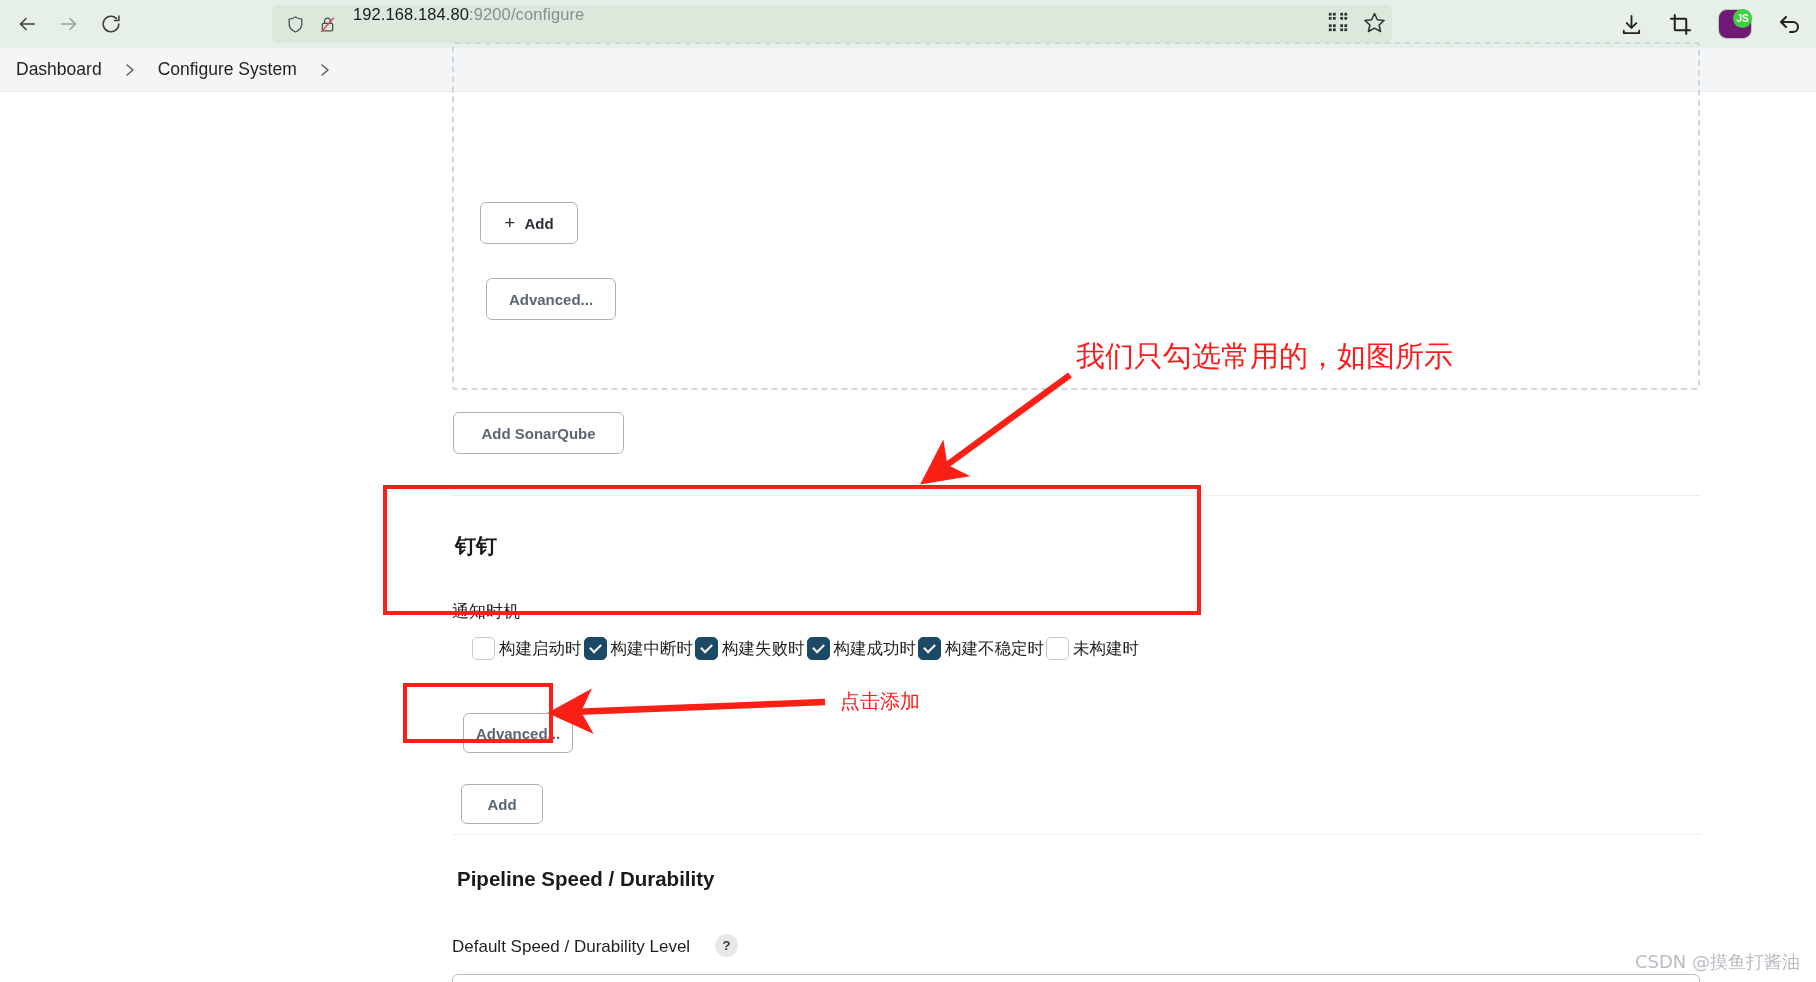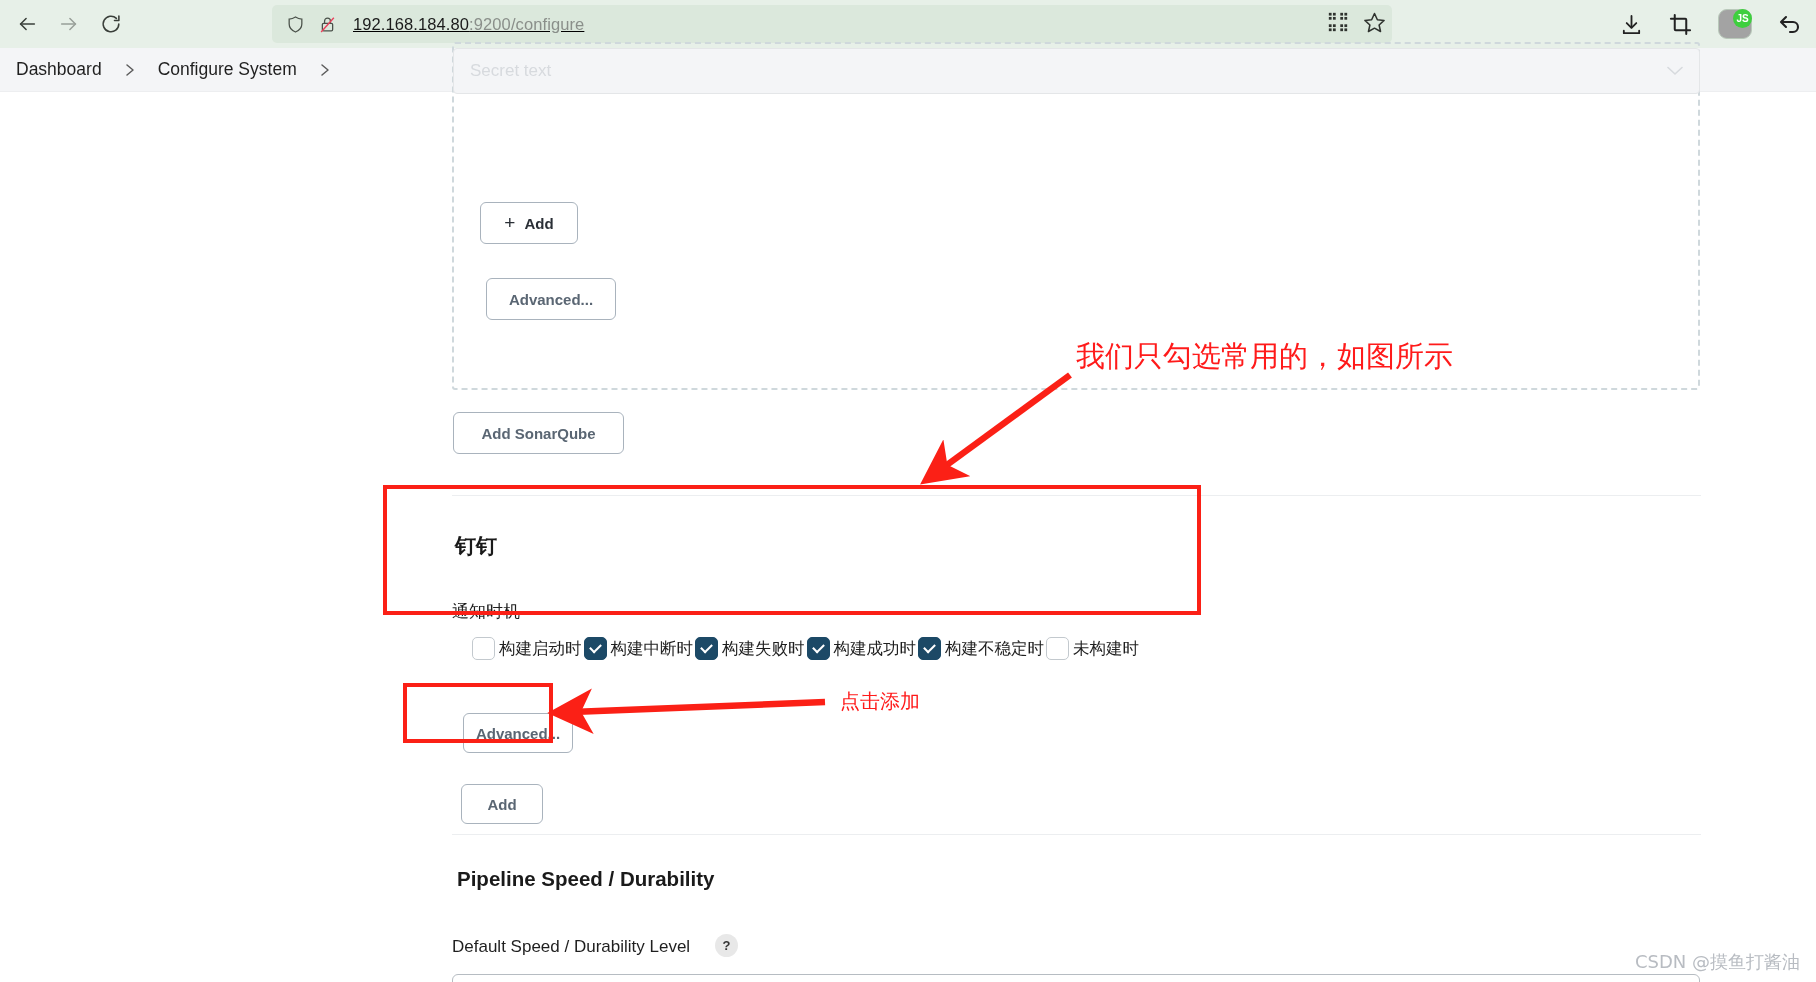--- a/index.html
+++ b/index.html
@@ -26,23 +26,22 @@
     border-radius: 5px; cursor: pointer;
   }
   .nav-btn svg { display: block; }
   .nav-btn.dim svg { opacity: .45; }
 
   .url-wrap {
     position: absolute; left: 272px; top: 5px;
     width: 1120px; height: 38px;
     background: #dbe8dc;
     border-radius: 5px;
-    display: flex; align-items: center;
+    display: flex; 
     padding: 0 10px;
-    text-decoration: underline;
   }
   .url-icons { display:flex; align-items:center; gap: 13px; padding-left: 4px; }
   .url-text {
     margin-left: 16px;
     font-size: 16.5px;
     color: #1a1a1a;
     letter-spacing: .1px;
     white-space: nowrap;
   }
   .url-text .dim { color: #8a8f8a; }
@@ -55,21 +54,21 @@
   .right-icons {
     position: absolute; right: 14px; top: 5px;
     display: flex; align-items: center; gap: 26px;
     height: 38px;
   }
   .right-icons .ic { cursor: pointer; display:flex; align-items:center; }
 
   .js-toggle {
     width: 34px; height: 30px;
     border-radius: 9px;
-    background: #a3a3a3;
+    background: #701a75;
     border: 1px solid #b9c9ba;
     position: relative;
     cursor: pointer;
   }
   .js-toggle .knob {
     position: absolute; right: -1px; top: -1px;
     width: 19px; height: 19px;
     border-radius: 50%;
     background: #3ecf3e;
     color: #fff;
@@ -354,28 +353,20 @@
     <svg width="12" height="14" viewBox="0 0 12 14" fill="none" stroke="#5c5c5c" stroke-width="1.5" stroke-linecap="round" stroke-linejoin="round">
         <polyline points="3,2 9,7 3,12"></polyline>
       </svg>
   </div>
 </div>
 
 <div class="page">
 
   <div class="dashed-box"></div>
 
-  <div class="secret-strip">
-    <span class="ph">Secret text</span>
-    <span class="chev">
-      <svg width="16" height="10" viewBox="0 0 16 10" fill="none" stroke="#d7dade" stroke-width="1.6" stroke-linecap="round">
-          <polyline points="1,1.5 8,8 15,1.5"></polyline>
-        </svg>
-    </span>
-  </div>
 
   <div class="jbtn dark-label" id="add-top">
     <span class="plus">+</span>
     <span>Add</span>
   </div>
 
   <div class="jbtn" id="adv-1">Advanced...</div>
 
   <div class="jbtn" id="add-sonarqube">Add SonarQube</div>
 

